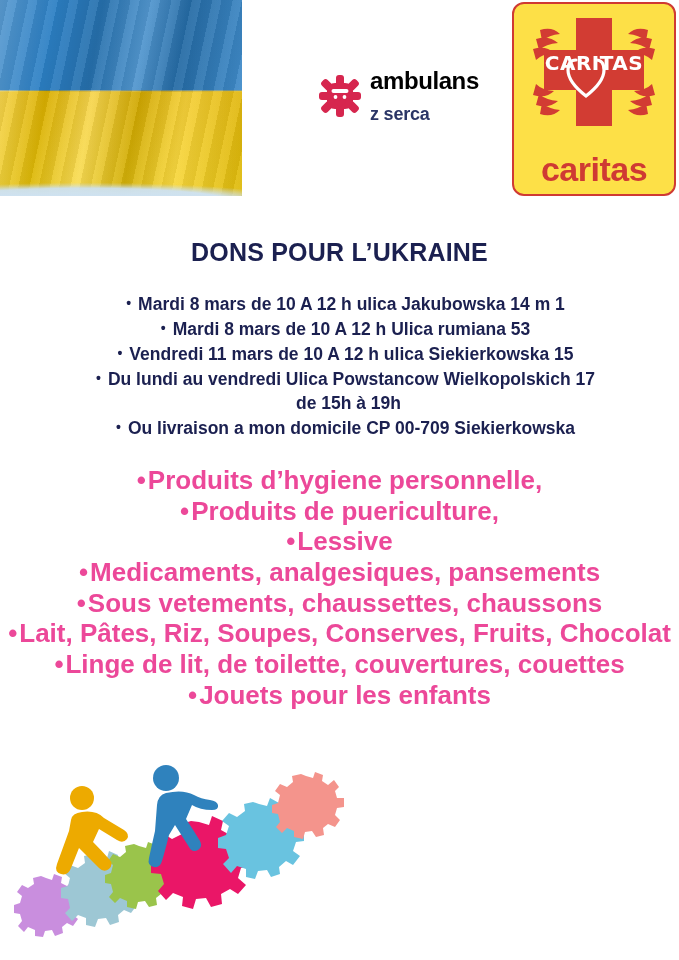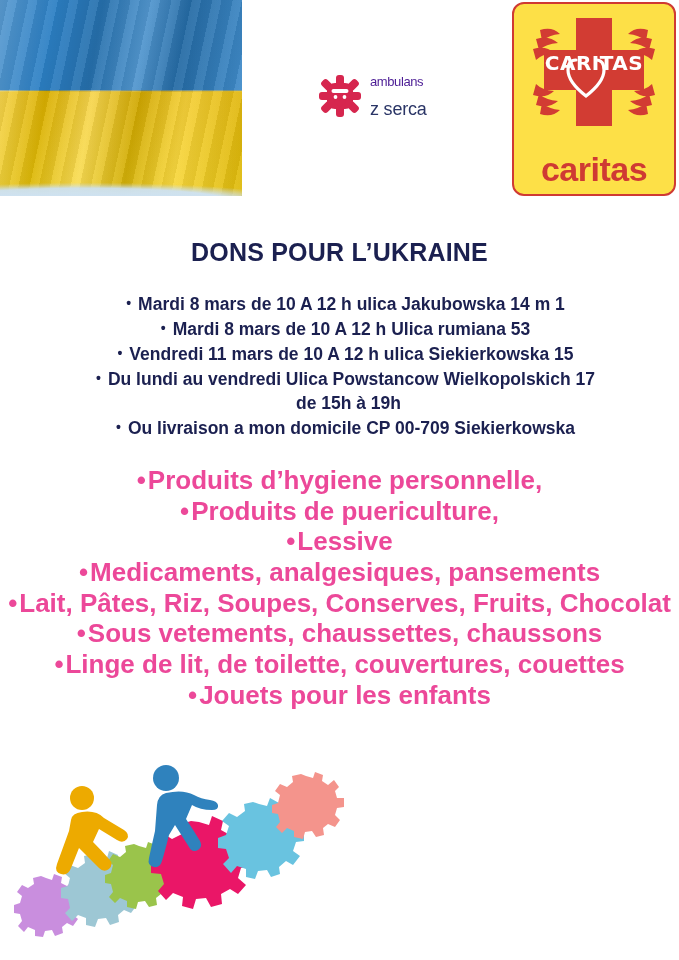--- a/index.html
+++ b/index.html
@@ -33,22 +33,22 @@
       background:repeating-linear-gradient(102deg, rgba(255,255,255,.07) 0 9px, rgba(0,0,0,.05) 9px 20px);}
   .flag .sky{position:absolute;left:0;bottom:0;width:242px;height:26px;
       background:linear-gradient(180deg, rgba(255,255,255,0) 0%, rgba(205,225,240,.95) 70%, #cfe2f1 100%);
       -webkit-mask-image:radial-gradient(120% 100% at 35% 120%, #000 50%, transparent 72%);
       mask-image:radial-gradient(120% 100% at 35% 120%, #000 50%, transparent 72%);}
 
   
   .ambulans{position:absolute;left:318px;top:68px;width:160px;height:56px;display:flex;align-items:center;gap:8px;}
   .ambulans .mark{width:44px;height:44px;position:relative;flex:none;}
   .ambulans .wordmark{display:flex;flex-direction:column;line-height:1;}
-  .ambulans .w-top{font-size:13px;font-weight:normal;letter-spacing:-.4px;color:#4c1d95;}
-  .ambulans .w-bot{font-size:18px;color:#2a3566;letter-spacing:-.2px;margin-top:12px;}
+  .ambulans .w-top{font-size:24px;font-weight:bold;letter-spacing:-.4px;color:#000000;}
+  .ambulans .w-bot{font-size:18px;color:#2a3566;letter-spacing:-.2px;margin-top:12px;font-weight:bold;}
 
   
   .caritas{position:absolute;left:512px;top:2px;width:160px;height:190px;
       border:2px solid #cf3a33;border-radius:12px;background:#fde047;}
   .caritas .cross-wrap{position:absolute;left:0;top:4px;width:160px;height:128px;}
   .caritas .word{position:absolute;left:0;bottom:8px;width:160px;text-align:center;
       font-size:34px;font-weight:bold;color:#cf3a33;letter-spacing:-.5px;line-height:1;}
 
   
   .title{position:absolute;left:0;top:238px;width:679px;text-align:center;
@@ -184,24 +184,24 @@
     <div class="li">
       <span class="d">•</span><span>Produits de puericulture,</span>
     </div>
     <div class="li">
       <span class="d">•</span><span>Lessive</span>
     </div>
     <div class="li">
       <span class="d">•</span><span>Medicaments, analgesiques, pansements</span>
     </div>
     <div class="li">
+      <span class="d">•</span><span>Sous vetements, chaussettes, chaussons</span>
+    </div>
+    <div class="li">
       <span class="d">•</span><span>Lait, Pâtes, Riz, Soupes, Conserves, Fruits, Chocolat</span>
-    </div>
-    <div class="li">
-      <span class="d">•</span><span>Sous vetements, chaussettes, chaussons</span>
     </div>
     <div class="li">
       <span class="d">•</span><span>Linge de lit, de toilette, couvertures, couettes</span>
     </div>
     <div class="li">
       <span class="d">•</span><span>Jouets pour les enfants</span>
     </div>
   </div>
 
   <div class="art">

